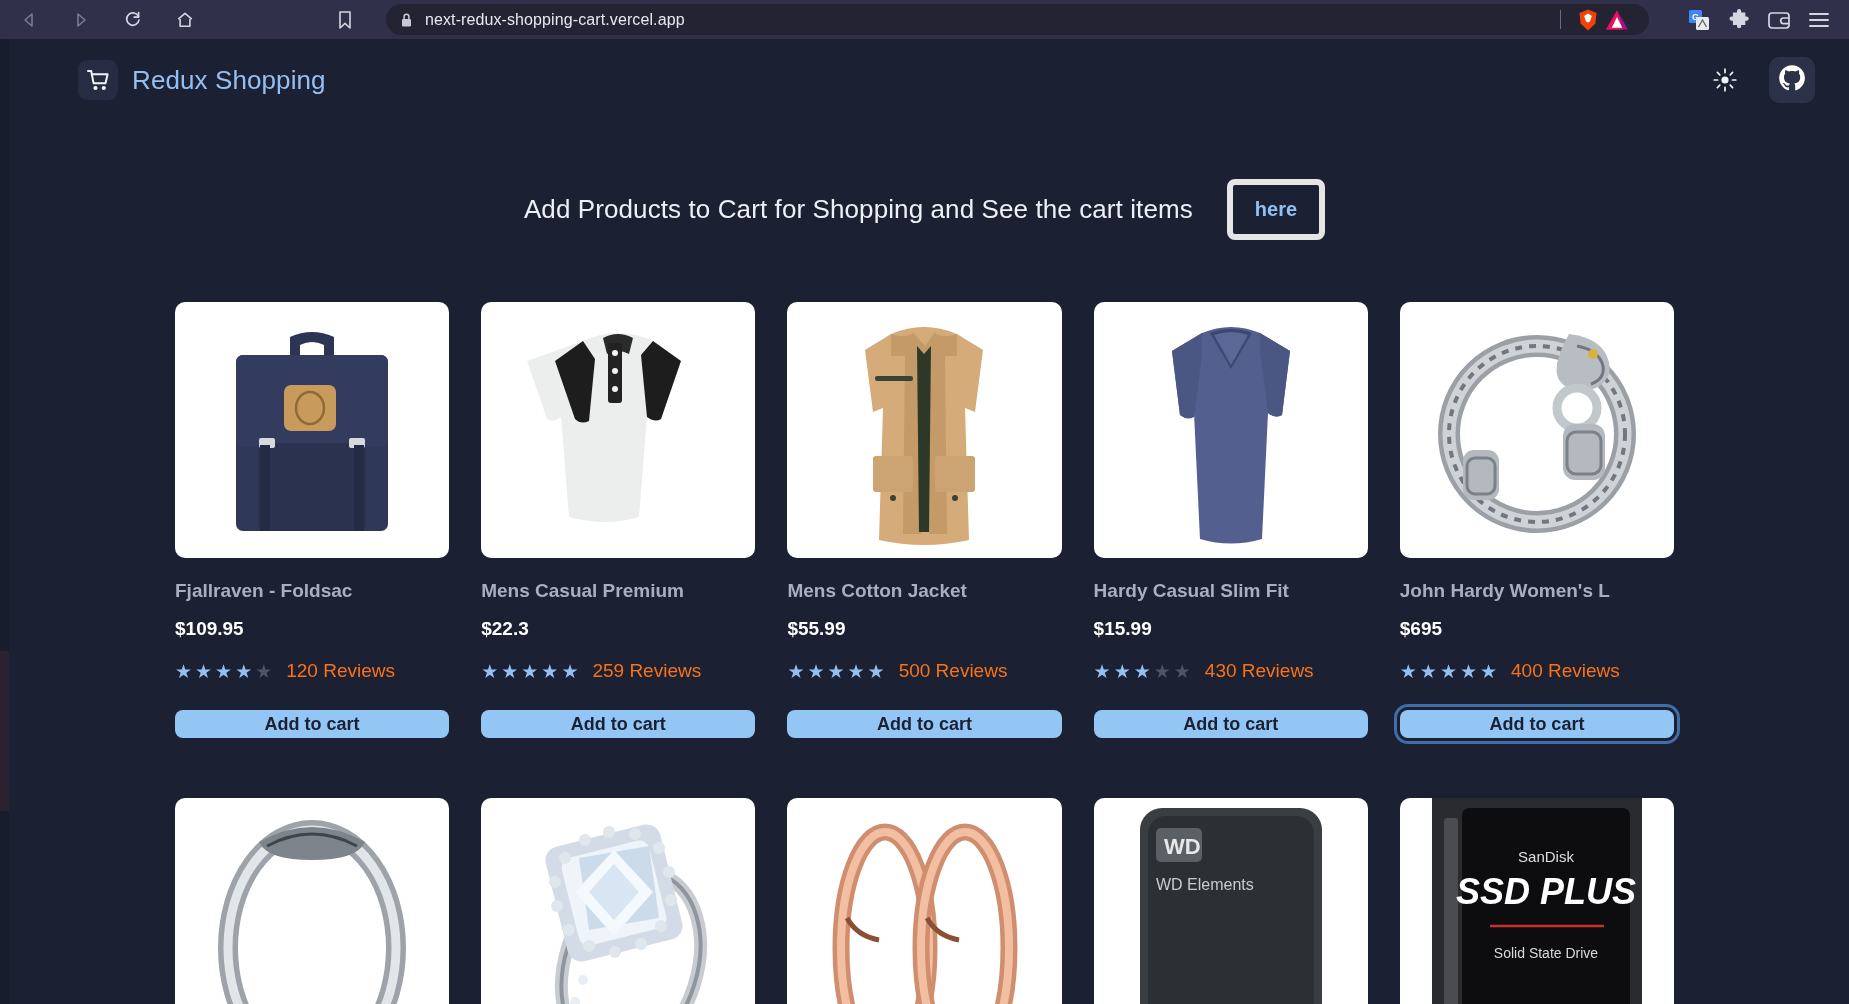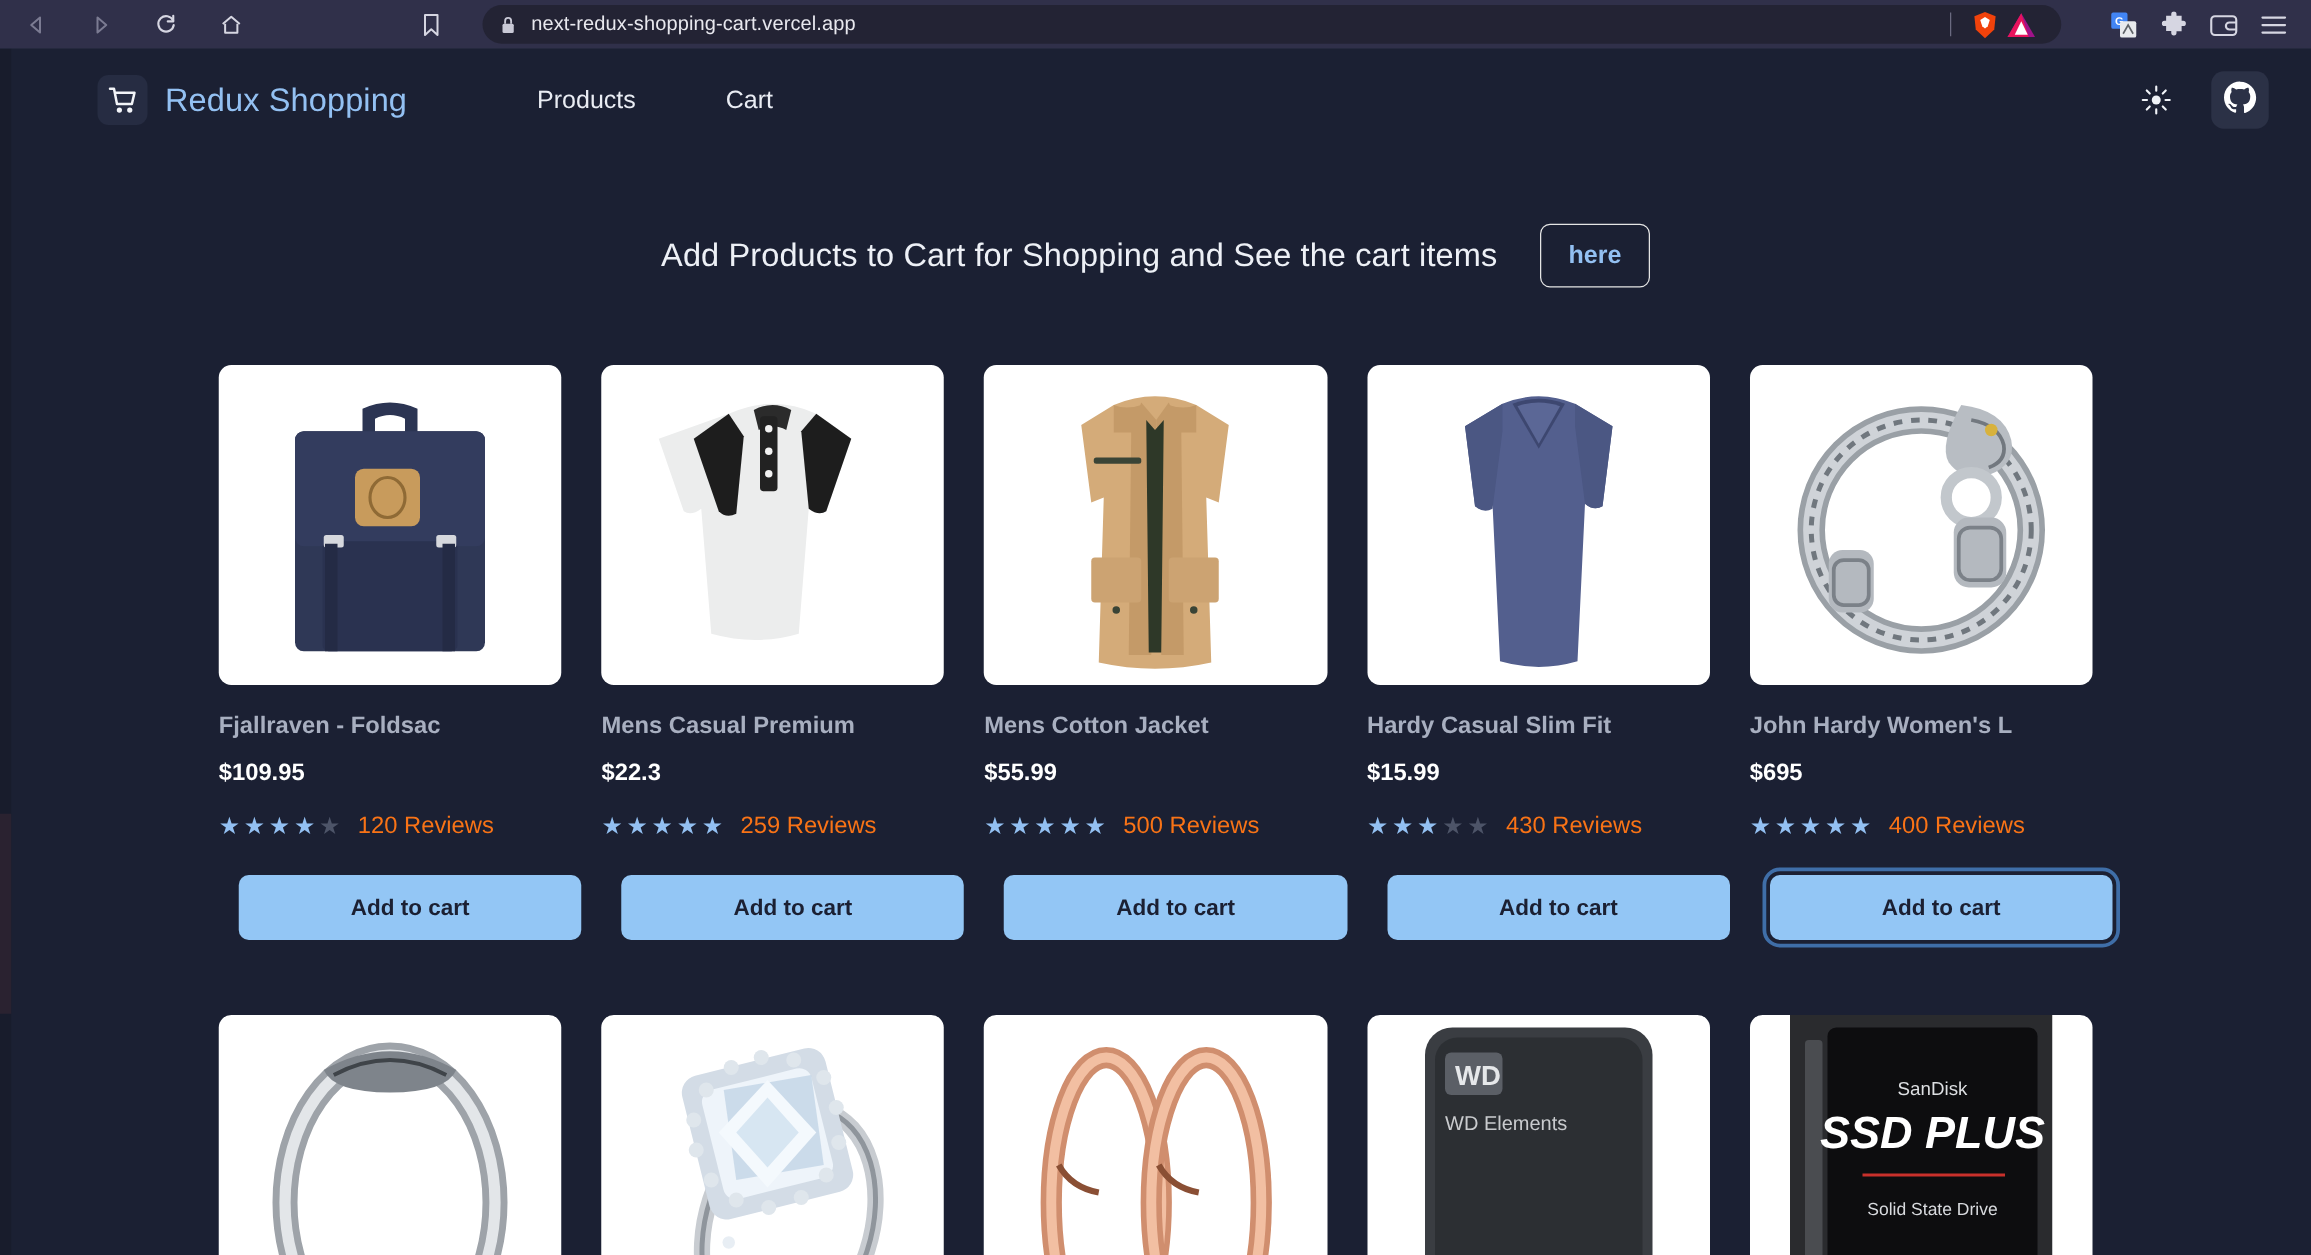--- a/index.html
+++ b/index.html
@@ -146,21 +146,21 @@
     display: flex; align-items: center; justify-content: center;
     gap: 34px;
     margin-top: 58px;
   }
   .banner-text {
     color: #edf0f6;
     font-size: 26px;
     letter-spacing: .1px;
   }
   .banner-btn {
-    border: 1px solid #e5e5e5;
+    border: 6px solid #e5e5e5;
     border-radius: 8px;
     color: #93c0f2;
     font-size: 20px;
     font-weight: bold;
     padding: 13px 22px;
     background: transparent;
     font-family: "Liberation Sans", sans-serif;
   }
 
   
@@ -203,31 +203,30 @@
   .star { font-size: 19px; line-height: 1; color: #93c0f2; letter-spacing: 0; }
   .star.off { color: #4d5468; }
   .p-reviews {
     color: #f97316;
     font-size: 19px;
     margin-left: 11px;
     white-space: nowrap;
   }
   .add-btn {
     margin-top: 28px;
-    height: 52px;
+    height: 28px;
     background: #93c6f5;
     color: #1b2033;
     border: none;
     border-radius: 8px;
     font-size: 18px;
     font-weight: bold;
     font-family: "Liberation Sans", sans-serif;
     cursor: pointer;
     width: 100%;
-    margin-left: 16px;
   }
   .add-btn.focused {
     outline: 3px solid #3f6ea8;
     outline-offset: 3px;
   }
 </style>
 </head>
 <body>
 
 <div class="browser-bar">
@@ -319,24 +318,20 @@
     <div class="brand">
       <div class="brand-icon">
         <svg width="26" height="26" viewBox="0 0 26 26">
           <path d="M3 4 L6.2 4 L8.6 16.2 L20.5 16.2 L22.6 7.2 L7.2 7.2" fill="none" stroke="#f2f4f8" stroke-width="2" stroke-linejoin="round" stroke-linecap="round"></path>
           <circle cx="10.5" cy="21" r="2.1" fill="#f2f4f8"></circle>
           <circle cx="18.8" cy="21" r="2.1" fill="#f2f4f8"></circle>
         </svg>
       </div>
       <span class="brand-name">Redux Shopping</span>
     </div>
-    <nav class="main-nav">
-      <a class="nav-link">Products</a>
-      <a class="nav-link">Cart</a>
-    </nav>
     <div class="header-right">
       <div class="theme-toggle">
         <svg width="26" height="26" viewBox="0 0 26 26">
           <circle cx="13" cy="13" r="3.6" fill="#f0f3f8"></circle>
           <g stroke="#f0f3f8" stroke-width="1.7" stroke-linecap="round">
             <path d="M13 2.2 V5.6 M13 20.4 V23.8 M2.2 13 H5.6 M20.4 13 H23.8"></path>
             <path d="M5.4 5.4 L7.8 7.8 M18.2 18.2 L20.6 20.6 M20.6 5.4 L18.2 7.8 M7.8 18.2 L5.4 20.6"></path>
           </g>
         </svg>
       </div>

